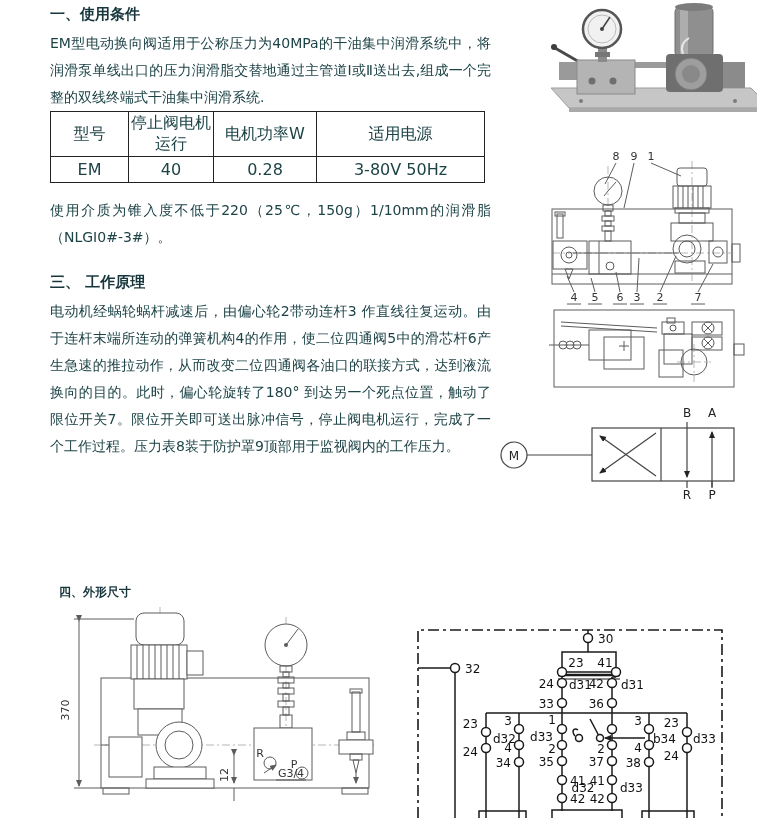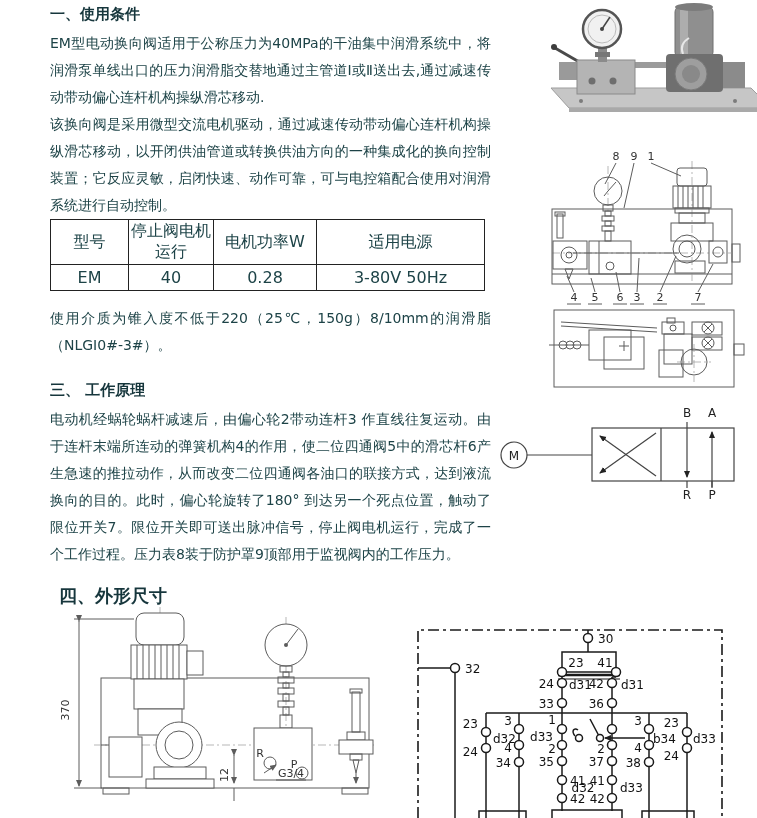--- a/index.html
+++ b/index.html
@@ -11,21 +11,21 @@
   #s1h{margin-top:5px;margin-bottom:6px;}
   #s2h{margin-top:13px;margin-bottom:11px;}
   #s3h{margin-top:22px;margin-bottom:6px;}
   p{font-size:14px;line-height:27px;margin:0;text-align:justify;}
   .note{margin-top:14px;}
   table{border-collapse:collapse;width:434px;table-layout:fixed;}
   th,td{border:1px solid #222;font-size:16px;font-weight:normal;text-align:center;color:#1d4347;}
   th{height:26px;}
   td{height:23px;}
   col.c1{width:78px}col.c2{width:85px}col.c3{width:103px}col.c4{width:168px}
-  .sec-abs{position:absolute;font-size:18px;}
+  .sec-abs{position:absolute;font-size:12px;}
   #s4h{left:30px;top:584px;}
   #s5h{left:375px;top:584px;}
   svg{position:absolute;overflow:visible;}
   #fig-photo{left:510px;top:2px;}
   #fig-side{left:500px;top:146px;}
   #fig-top{left:500px;top:292px;}
   #fig-valve{left:465px;top:400px;}
   #fig-dim{left:25px;top:605px;}
   #fig-circ{left:380px;top:615px;}
   .ln{stroke:#5c5c5c;fill:none;stroke-width:1;}
@@ -48,22 +48,21 @@
     <marker id="ahb" markerWidth="9" markerHeight="8" refX="6" refY="3" orient="auto" markerUnits="userSpaceOnUse">
       <path d="M0,0 L7,3 L0,6 z" fill="#222"></path>
     </marker>
   </defs>
 </svg>
 
 <div class="page">
 
   <div class="col-left">
     <h2 id="s1h">一、使用条件</h2>
-    <p>EM型电动换向阀适用于公称压力为40MPa的干油集中润滑系统中，将润滑泵单线出口的压力润滑脂交替地通过主管道Ⅰ或Ⅱ送出去,通过减速传动带动偏心连杆机构操纵滑芯移动.</p>
-    <p>该换向阀是采用微型交流电机驱动，通过减速传动带动偏心连杆机构操纵滑芯移动，以开闭供油管道或转换供油方向的一种集成化的换向控制装置；它反应灵敏，启闭快速、动作可靠，可与电控箱配合使用对润滑系统进行自动控制。</p>
+    <p>EM型电动换向阀适用于公称压力为40MPa的干油集中润滑系统中，将润滑泵单线出口的压力润滑脂交替地通过主管道Ⅰ或Ⅱ送出去,组成一个完整的双线终端式干油集中润滑系统.</p>
 
     <table>
       <colgroup>
           <col class="c1">
           <col class="c2">
           <col class="c3">
           <col class="c4">
         </colgroup>
       <thead>
           <tr id="tbl-head">
@@ -75,21 +74,21 @@
         </thead>
       <tbody id="tbl-body">
           <tr>
             <td>EM</td>
             <td>40</td>
             <td>0.28</td>
             <td>3-80V 50Hz</td>
           </tr>
         </tbody>
     </table>
-    <p class="note">使用介质为锥入度不低于220（25℃，150g）8/10mm的润滑脂（NLGI0#-3#）。</p>
+    <p class="note">使用介质为锥入度不低于220（25℃，150g）1/10mm的润滑脂（NLGI0#-3#）。</p>
 
     <h2 id="s3h">三、 工作原理</h2>
     <p>电动机经蜗轮蜗杆减速后，由偏心轮2带动连杆3 作直线往复运动。由于连杆末端所连动的弹簧机构4的作用，使二位四通阀5中的滑芯杆6产生急速的推拉动作，从而改变二位四通阀各油口的联接方式，达到液流换向的目的。此时，偏心轮旋转了180° 到达另一个死点位置，触动了限位开关7。限位开关即可送出脉冲信号，停止阀电机运行，完成了一个工作过程。压力表8装于防护罩9顶部用于监视阀内的工作压力。</p>
   </div>
 
   <h2 id="s4h" class="sec-abs">四、外形尺寸</h2>
 
   <svg id="fig-photo" width="240" height="112" viewBox="0 0 240 112">
     <polygon points="12,86 212,86 232,106 30,106" fill="#c6c6c6" stroke="#9d9d9d"></polygon>
     <polygon points="30,106 232,106 232,110 30,110" fill="#a9a9a9"></polygon>

